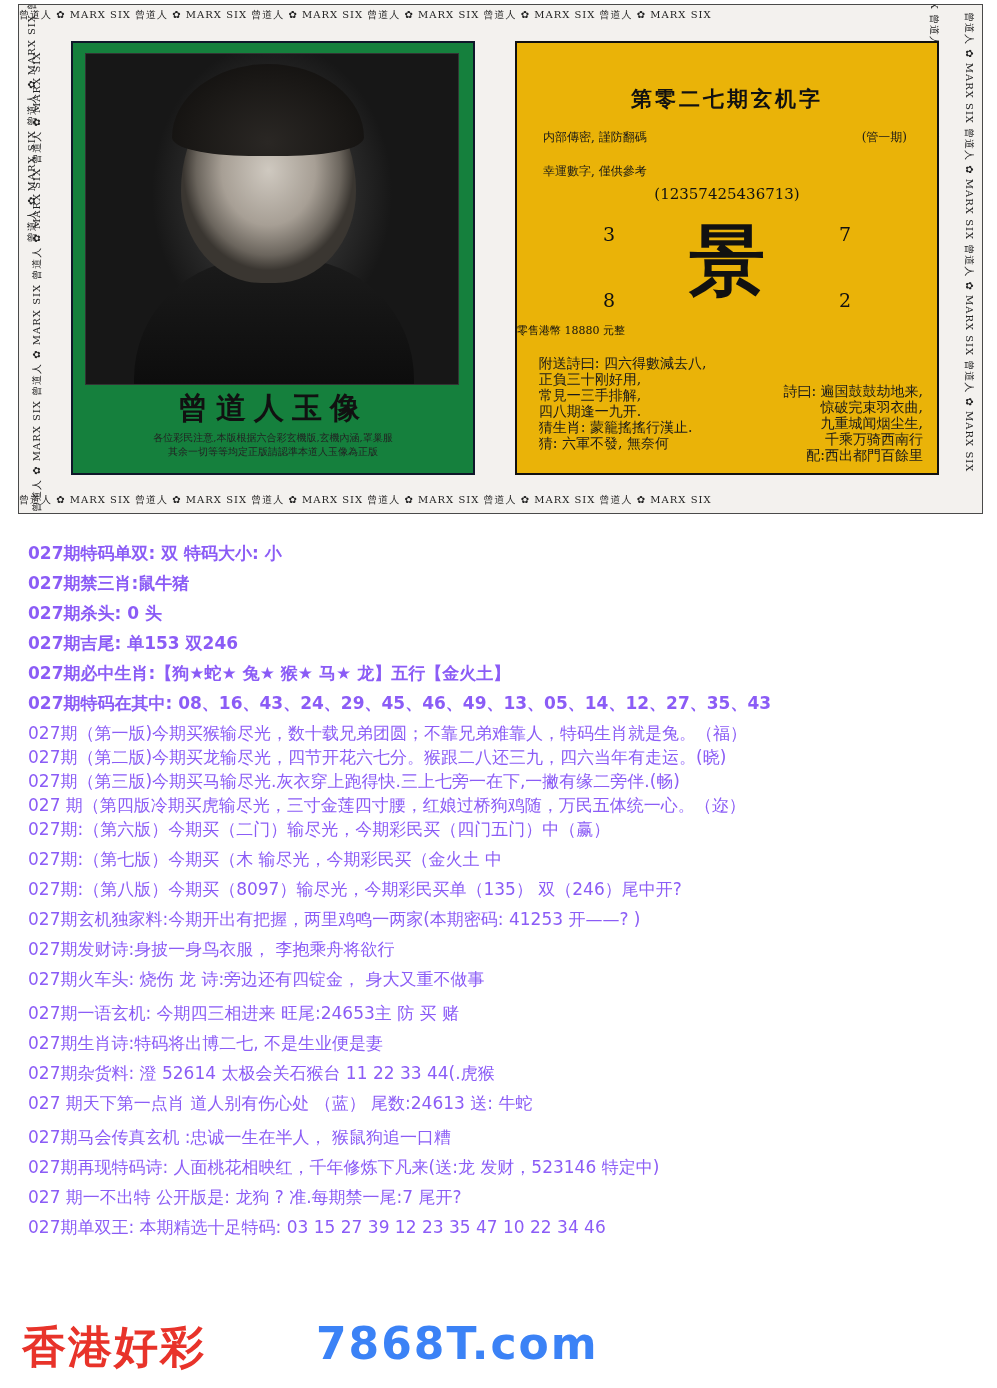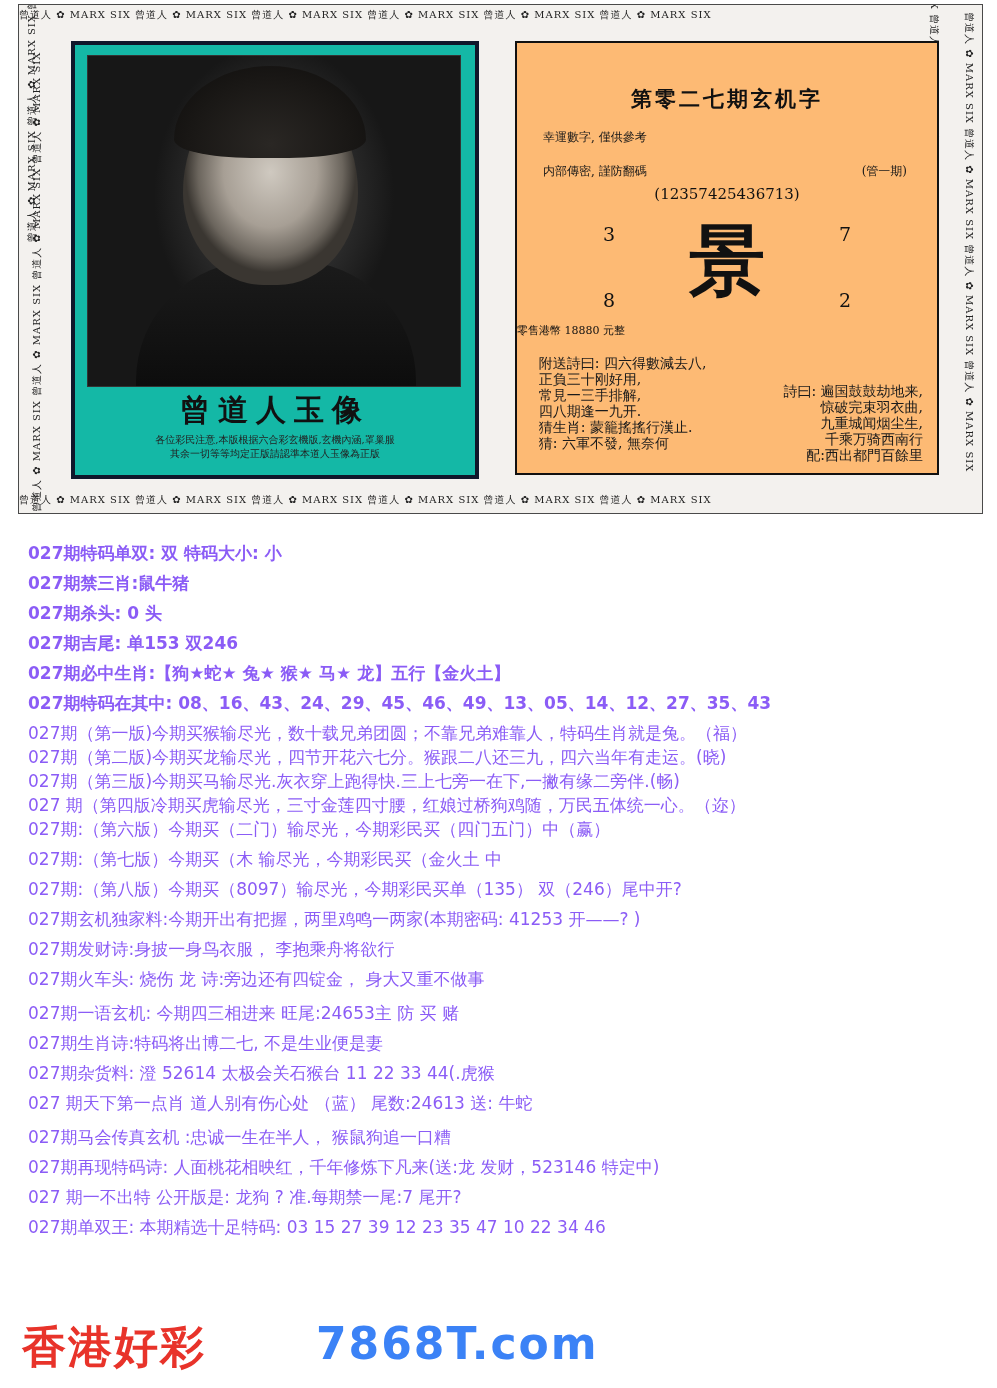--- a/index.html
+++ b/index.html
@@ -30,21 +30,21 @@
   .strip.leftv,.strip.rightv{
     width:500px;top:250px;transform-origin:center center;
   }
   .strip.leftv{left:-232px;transform:rotate(-90deg);}
   .strip.rightv{left:700px;transform:rotate(90deg);}
   .strip.rightv2{left:685px;transform:rotate(90deg);}
   .strip.leftv2{left:-217px;transform:rotate(-90deg);}
 
   .photo-box{
     position:absolute;left:52px;top:36px;width:400px;height:430px;
-    background:#14b8a6;border:4px solid #0f172a;
+    background:#15803d;border:2px solid #0f172a;
   }
   .photo-frame{
     position:absolute;left:12px;top:10px;width:372px;height:330px;
     background:
       radial-gradient(ellipse 120px 150px at 50% 42%, #6e6e6e 0%, #4d4d4d 38%, #2c2c2c 62%, #171717 100%),
       linear-gradient(#d9d7d2,#b9b7b2);
     border:1px solid #333;
     overflow:hidden;
   }
   .face{
@@ -68,21 +68,21 @@
     font-weight:bold;font-size:30px;letter-spacing:8px;color:#111;
   }
   .photo-note{
     position:absolute;left:6px;top:388px;width:388px;text-align:center;
     font-size:10px;line-height:14px;color:#222;
     font-family:"DejaVu Serif","Liberation Serif",serif;
   }
 
   .card-box{
     position:absolute;left:496px;top:36px;width:420px;height:430px;
-    background:#fdba74;border:2px solid #111;
+    background:#eab308;border:2px solid #111;
   }
   .card-title{
     text-align:center;margin-top:42px;font-size:21px;font-weight:bold;letter-spacing:3px;
     font-family:"DejaVu Serif","Liberation Serif",serif;color:#111;
   }
   .card-sub{
     margin:14px 0 0 26px;font-size:12px;line-height:20px;color:#181818;
     font-family:"DejaVu Serif","Liberation Serif",serif;
   }
   .card-sub .rt{float:right;margin-right:30px;}
@@ -151,25 +151,25 @@
         </div>
         <div class="photo-title">曾道人玉像</div>
         <div class="photo-note">
           <div>各位彩民注意,本版根据六合彩玄機版,玄機內涵,罩巢服</div>
           <div>其余一切等等均定正版請認準本道人玉像為正版</div>
         </div>
       </div>
 
       <div class="card-box">
         <div class="card-title">第零二七期玄机字</div>
-        <div class="card-sub">幸運數字, 僅供參考</div>
         <div class="card-sub">
           <span>内部傳密, 謹防翻碼</span>
           <span class="rt">(管一期)</span>
         </div>
+        <div class="card-sub">幸運數字, 僅供參考</div>
         <div class="card-num">(12357425436713)</div>
         <div class="glyph-wrap">
           <div class="cn tl">3</div>
           <div class="cn tr">7</div>
           <div class="glyph">景</div>
           <div class="cn bl">8</div>
           <div class="cn br">2</div>
         </div>
         <div class="card-price">零售港幣 18880 元整</div>
         <div class="card-poem">

